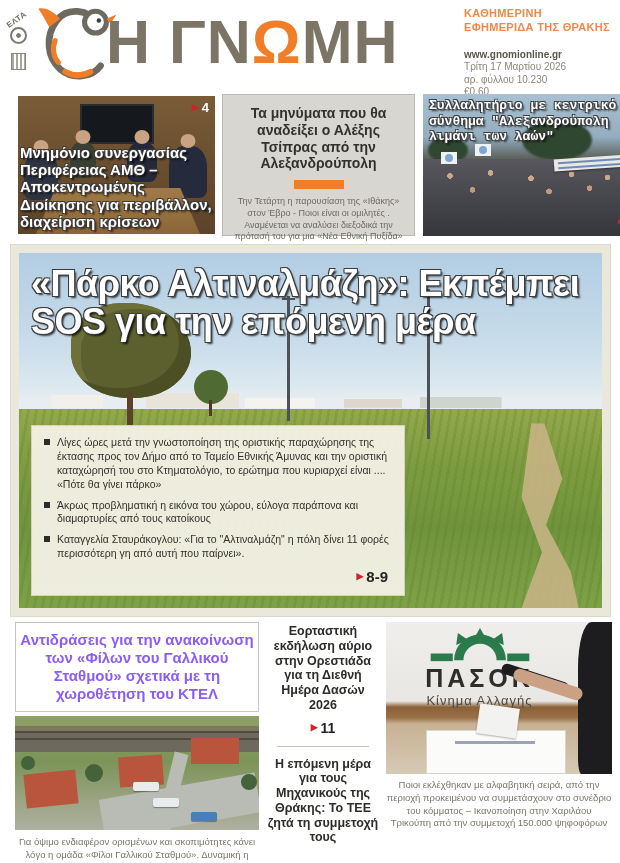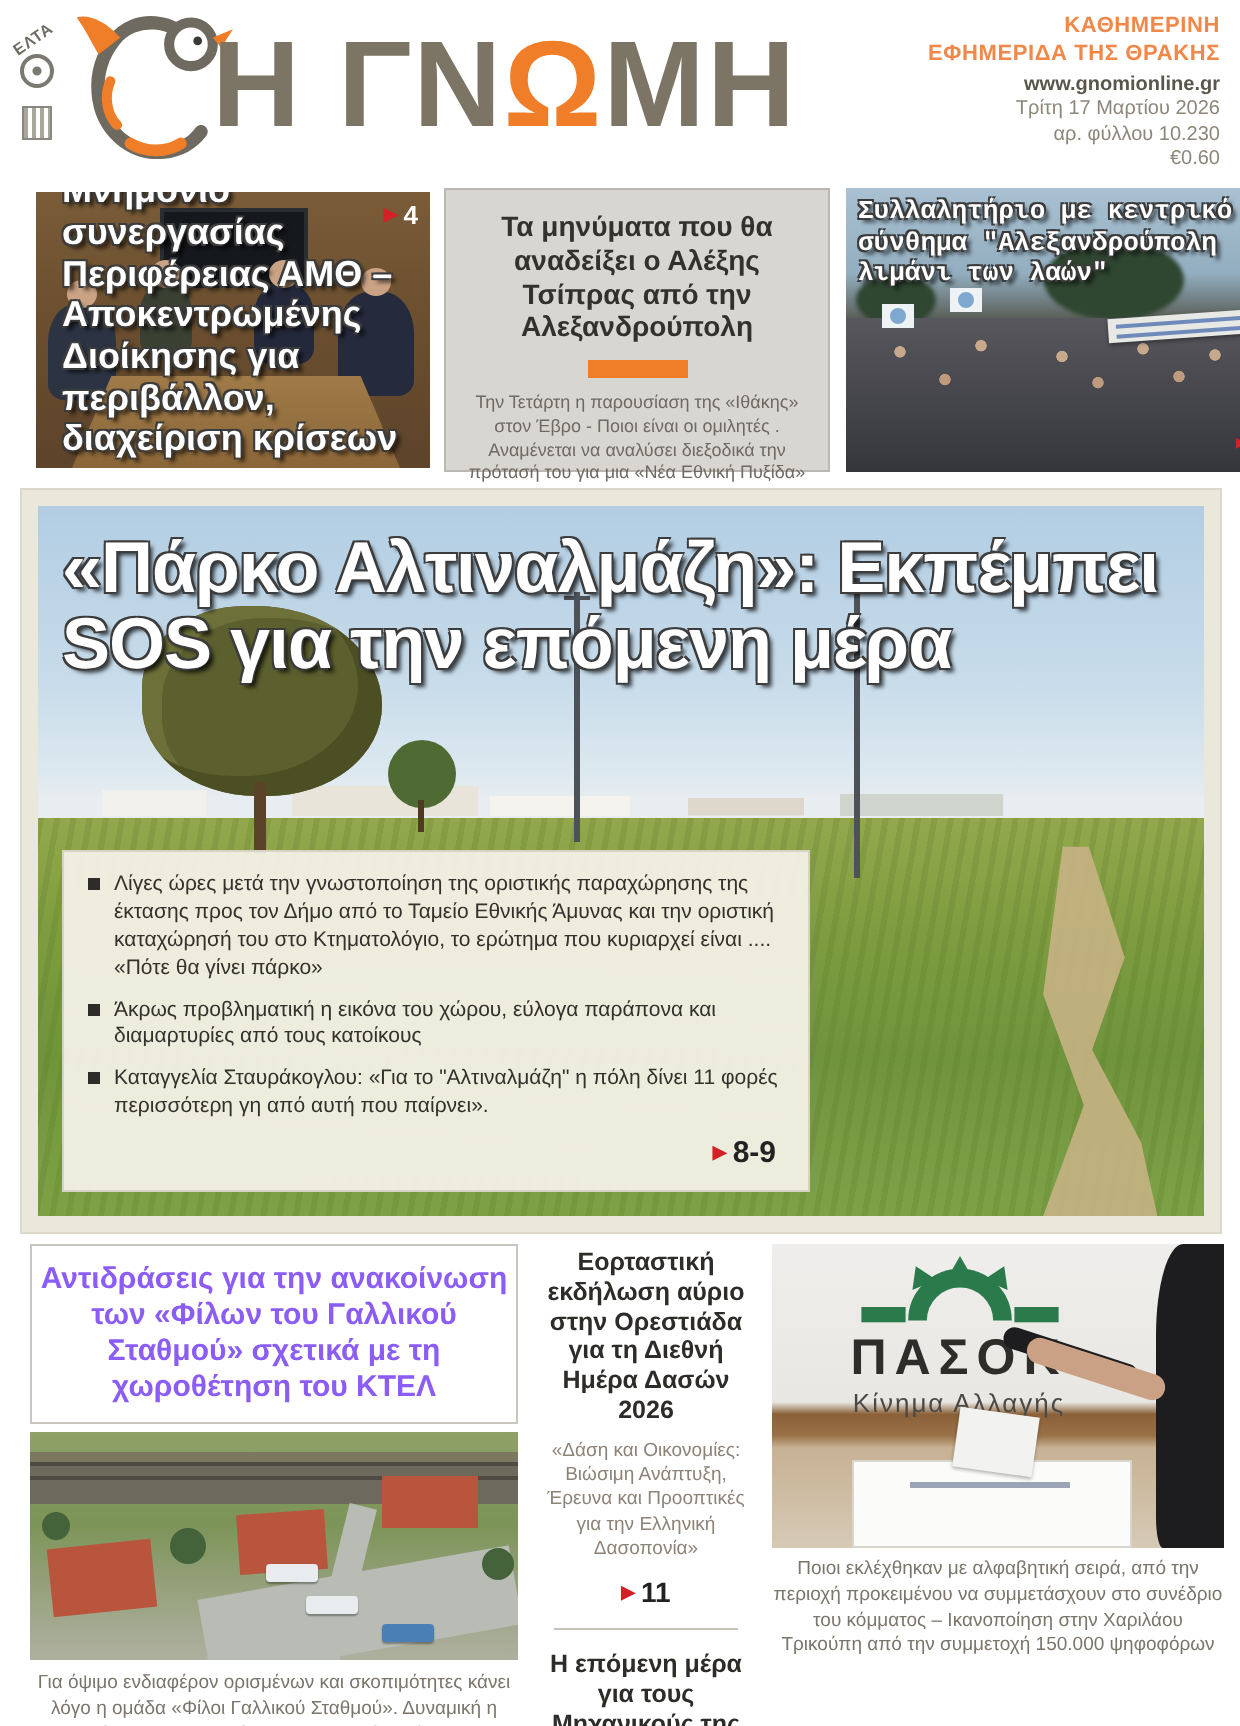--- a/index.html
+++ b/index.html
@@ -10,42 +10,42 @@
   .logos { position:absolute; left:4px; top:10px; width:40px; color:#8a877e; }
   .elta { transform:rotate(-35deg); font-size:8px; font-weight:bold; letter-spacing:.5px; color:#6f6c63; }
   .stamp-circle { width:17px; height:17px; border:2.5px solid #7c7970; border-radius:50%; margin:8px 0 0 6px;
                   background:radial-gradient(circle at 50% 50%, #7c7970 2px, transparent 2.5px); }
   .stamp-square { width:15px; height:17px; border:1.5px solid #8a877e; margin:9px 0 0 7px;
                   background:repeating-linear-gradient(90deg,#a9a69c 0 2px,transparent 2px 4px); }
   .dove { position:absolute; left:34px; top:2px; }
   .masthead-title { position:absolute; left:106px; top:12px; font-size:61px; font-weight:700;
                     letter-spacing:1px; color:#7c7566; line-height:1; white-space:nowrap; }
   .masthead-title .omega { color:#f07d28; }
-  .header-info { position:absolute; right:10px; top:7px; text-align:right; line-height:1.25; }
+  .header-info { position:absolute; right:10px; top:7px; text-align:left; line-height:1.25; }
   .tagline { color:#f0884a; font-weight:bold; font-size:11px; letter-spacing:.3px; }
-  .website { color:#5b564c; font-weight:bold; font-size:10px; margin-top:2px; }
+  .website { color:#5b564c; font-weight:bold; font-size:10px; margin-top:14px; }
   .hmeta  { color:#8d877a; font-size:10px; }
 
   
   .marker { display:inline-flex; align-items:center; gap:3px; font-weight:bold; }
   .marker .tri { color:#d42127; font-size:9px; line-height:1; }
   .photo { position:relative; overflow:hidden; }
   .overlay-head { color:#fff; font-weight:bold;
     text-shadow:-1px -1px 0 #3c3c3c, 1px -1px 0 #3c3c3c, -1px 1px 0 #3c3c3c, 2px 2px 2px rgba(0,0,0,.75); }
 
   
   .ts-left { position:absolute; left:18px; top:96px; width:197px; height:138px;
              background:linear-gradient(180deg,#7a5c38 0%,#6b4f2f 45%,#5d432a 100%); }
   .tv { position:absolute; left:62px; top:8px; width:74px; height:40px; background:#15181c; border:2px solid #2a2d30; }
   .mtable { position:absolute; left:18px; bottom:0; width:164px; height:46px; background:linear-gradient(180deg,#a07b48,#8a6538);
             clip-path:polygon(12% 0,88% 0,100% 100%,0 100%); }
   .fig { position:absolute; border-radius:40% 40% 8px 8px; }
   .fig .head { position:absolute; left:50%; top:-12px; transform:translateX(-50%); width:15px; height:14px;
                border-radius:50%; background:#caa284; }
-  .ts-left-caption { position:absolute; left:13px; bottom:4px; font-size:18px; line-height:1.15; }
+  .ts-left-caption { position:absolute; left:2px; bottom:4px; font-size:15px; line-height:1.15; }
   .ts-left .marker { position:absolute; right:6px; top:4px; color:#fff; font-size:13px; }
 
   .ts-center { position:absolute; left:222px; top:94px; width:193px; height:142px; background:#d8d6d0;
                border:1px solid #bab8b1; padding:10px 8px 6px; text-align:center; }
   .ts-center h2 { font-size:14px; line-height:1.2; color:#33312d; }
   .orange-bar { width:50px; height:9px; background:#f07d28; margin:8px auto 7px; }
   .ts-center p { font-size:9px; line-height:1.3; color:#6e6a62; }
   .ts-center .marker { margin-top:5px; font-size:13px; color:#2c2a26; }
 
   .ts-right { position:absolute; left:423px; top:94px; width:225px; height:142px;
@@ -276,21 +276,20 @@
       <div class="atree" style="left:226px;top:58px;width:16px;height:16px;"></div>
       <div class="atree" style="left:6px;top:40px;width:14px;height:14px;"></div>
     </div>
     <p class="b-left-body">Για όψιμο ενδιαφέρον ορισμένων και σκοπιμότητες κάνει λόγο η ομάδα «Φίλοι Γαλλικού Σταθμού». Δυναμική η απάντηση των κατοίκων του δυτικού τομέα που επαναλαμβάνουν την αντίθεσή τους στο σχέδιο για μεταφορά του ΚΤΕΛ πίσω από το LIDL.</p>
 
   </div>
 
   <div class="b-mid">
     <div>
       <h3>Εορταστική εκδήλωση αύριο στην Ορεστιάδα για τη Διεθνή Ημέρα Δασών 2026</h3>
-      <div class="sub">«Δάση και Οικονομίες: Βιώσιμη Ανάπτυξη, Έρευνα και Προοπτικές για την Ελληνική Δασοπονία»</div>
       <div class="marker">
           <span class="tri">▶</span>
           <span>11</span>
         </div>
     </div>
     <div class="mid-divider"></div>
     <div>
       <h3>Η επόμενη μέρα για τους Μηχανικούς της Θράκης: Το ΤΕΕ ζητά τη συμμετοχή τους</h3>
 
     </div>

